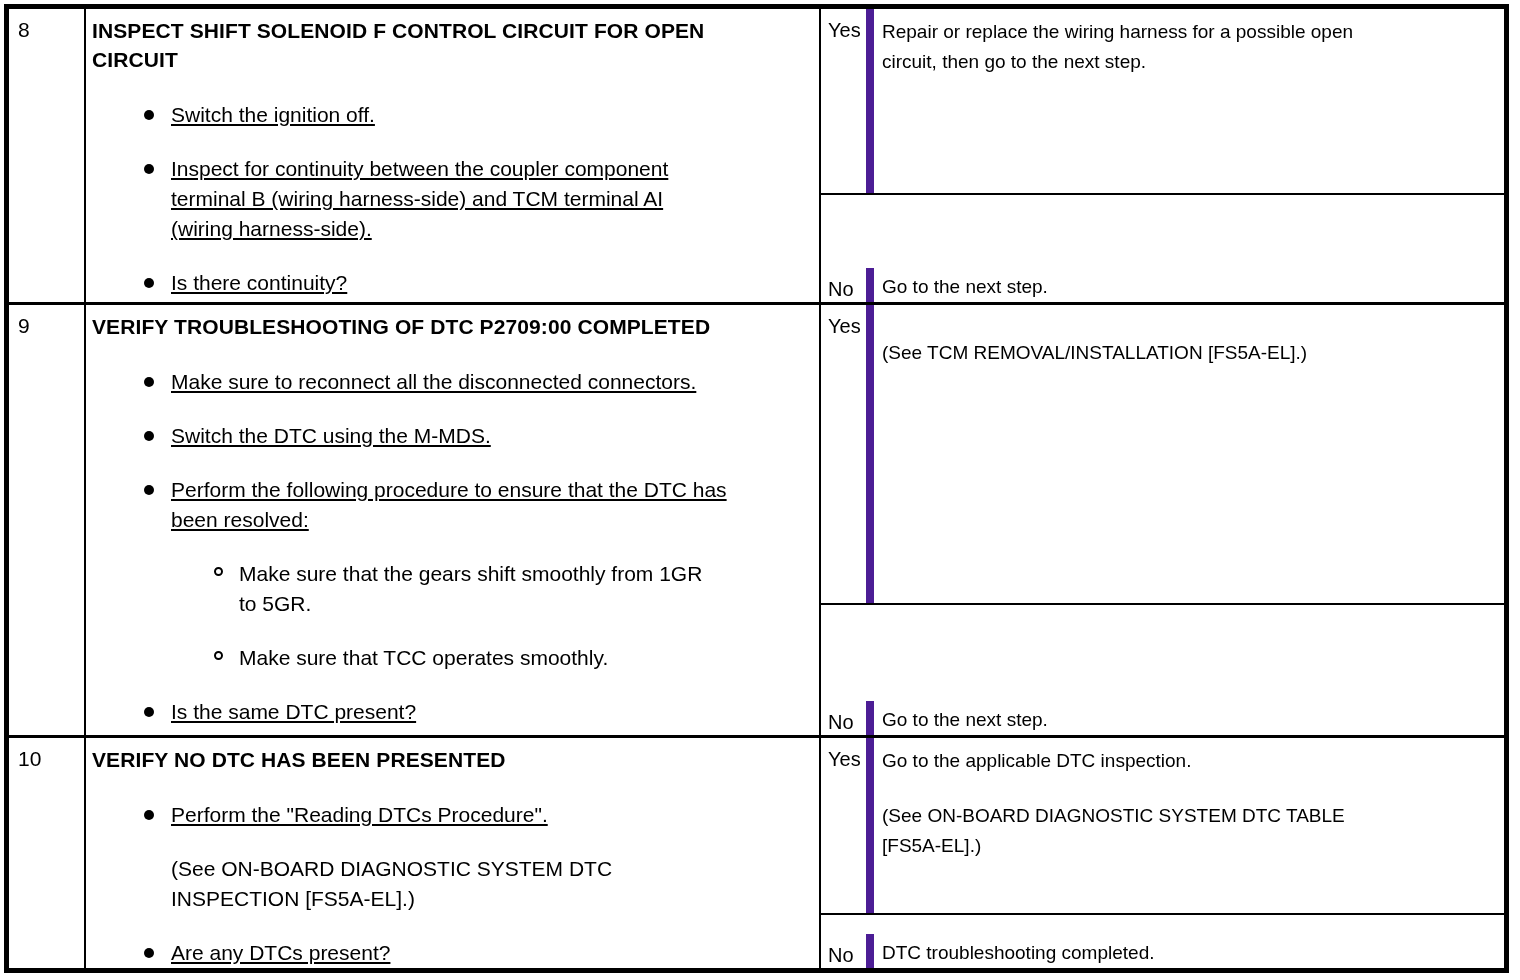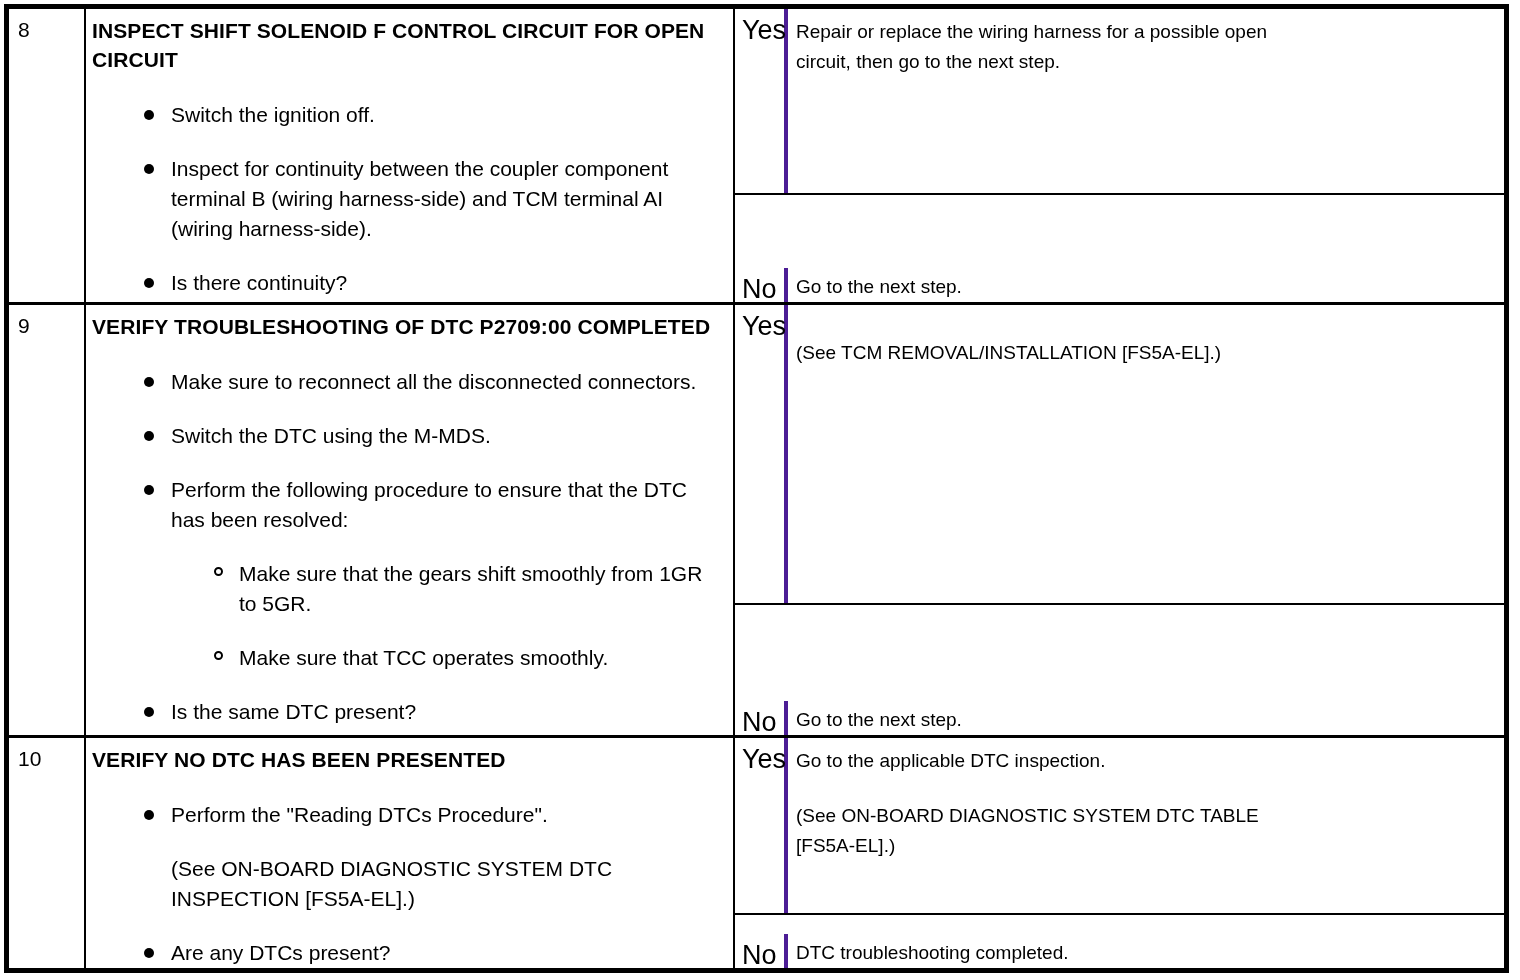--- a/index.html
+++ b/index.html
@@ -35,40 +35,40 @@
 
   .step-cell {
     width: 77px;
     flex: none;
     border-right: 2px solid #000;
     padding: 8px 0 0 9px;
     font-size: 21px;
     line-height: 26px;
   }
   .action-cell {
-    width: 649px;
+    width: 735px;
     flex: none;
     border-right: 2px solid #000;
     padding: 7px 16px 0 6px;
   }
   .action-title {
     font-weight: bold;
     font-size: 21px;
     line-height: 29px;
     max-width: 655px;
     letter-spacing: 0.1px;
   }
   .items { margin-top: 26px; }
   .item {
     display: flex;
     margin-bottom: 24px;
     font-size: 21px;
     line-height: 30px;
   }
-  .item.l1 { padding-left: 52px; }
+  .item.l1 { padding-left: 52px; text-decoration: underline; }
   .item.l2 { padding-left: 122px; }
   .item.note { padding-left: 79px; }
   .dot {
     width: 10px; height: 10px;
     background: #000;
     border-radius: 50%;
     margin: 10px 17px 0 0;
     flex: none;
   }
   .circle {
@@ -82,23 +82,23 @@
   .outcome-col { flex: 1; display: flex; flex-direction: column; }
   .outcome-row { display: flex; overflow: hidden; }
   .outcome-row.yes { border-bottom: 2px solid #000; }
   .outcome-row.no { flex: 1; align-items: flex-end; }
   .row-8 .outcome-row.yes { height: 186px; }
   .row-9 .outcome-row.yes { height: 300px; }
   .row-10 .outcome-row.yes { height: 177px; }
   .yn-cell {
     width: 53px;
     flex: none;
-    border-right: 4px solid #4c1d95;
+    border-right: 8px solid #4c1d95;
     padding: 8px 0 0 7px;
-    font-size: 27px;
+    font-size: 20px;
     line-height: 26px;
   }
   .result-cell { flex: 1; padding: 8px 0 0 8px; }
   .result-text, .result-note {
     font-size: 19px;
     line-height: 30px;
     max-width: 500px;
   }
   .result-note { margin-top: 25px; }
 

